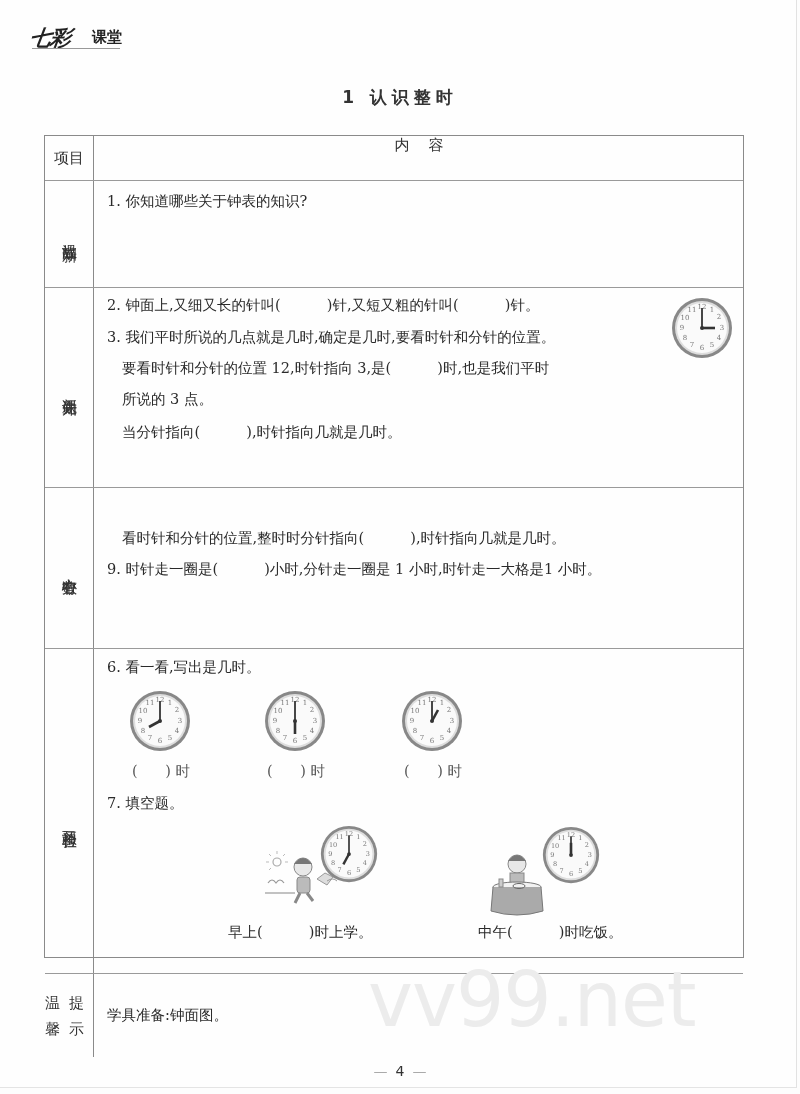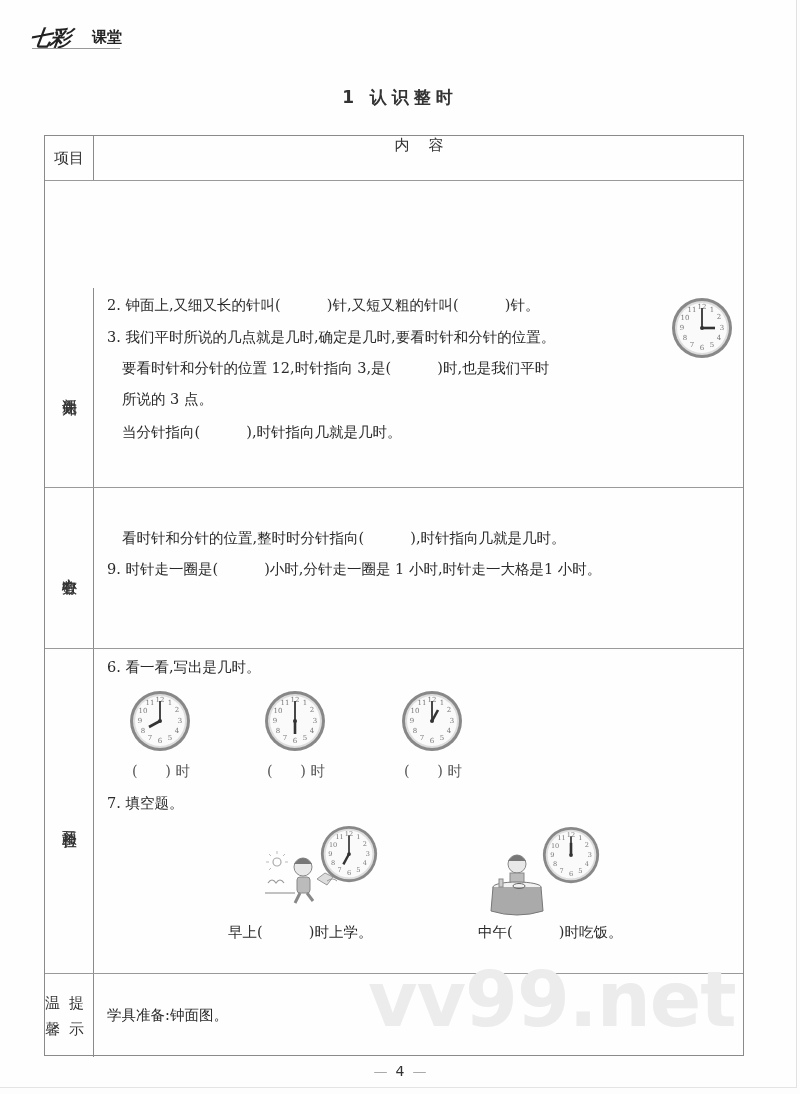--- a/index.html
+++ b/index.html
@@ -6,30 +6,30 @@
   html, body { width: 800px; height: 1094px; background: #fdfdfd; overflow: hidden; }
   body { position: relative; font-family: "DejaVu Serif", "Liberation Serif", serif; color: #2a2a2a; }
   .page { position: absolute; left: 0; top: 0; width: 797px; height: 1088px; background: #fefefe; border-right: 1px solid #e2e2e2; border-bottom: 1px solid #e4e4e4; }
   .brand { position: absolute; left: 30px; top: 24px; width: 112px; height: 28px; }
   .brand-script { position: absolute; left: 0; top: 0; font-family: "DejaVu Serif", serif; font-style: italic; font-weight: bold; font-size: 21px; color: #222; letter-spacing: -1px; transform: skewX(-8deg); }
   .brand-text { position: absolute; left: 62px; top: 4px; font-family: "DejaVu Sans", sans-serif; font-weight: bold; font-size: 15px; color: #222; }
   .brand-line { position: absolute; left: 2px; top: 24px; width: 88px; height: 1px; background: #999; }
   .chapter-title { position: absolute; left: 0; width: 800px; top: 36px; text-align: center; font-family: "DejaVu Sans", sans-serif; font-size: 19px; letter-spacing: 7px; color: #333; }
   .lesson-title { position: absolute; left: 0; width: 800px; top: 86px; text-align: center; font-family: "DejaVu Sans", sans-serif; font-size: 17px; font-weight: bold; letter-spacing: 5px; color: #333; }
 
-  .tbl { position: absolute; left: 44px; top: 135px; width: 700px; height: 921px; border: 1.5px solid #8a8a8a; }
+  .tbl { position: absolute; left: 44px; top: 135px; width: 700px; height: 823px; border: 1.5px solid #8a8a8a; }
   .row { position: absolute; left: 0; width: 100%; border-bottom: 1.5px solid #9a9a9a; }
   .row:last-child { border-bottom: none; }
   .cell-label { position: absolute; left: 0; top: 0; bottom: 0; width: 49px; border-right: 1.5px solid #8a8a8a; display: flex; align-items: center; justify-content: center; }
   .vlabel { writing-mode: vertical-rl; text-orientation: upright; font-size: 15px; line-height: 1; letter-spacing: 1px; color: #333; }
   .cell-content { position: absolute; left: 50px; right: 0; top: 0; bottom: 0; }
   .txt { position: absolute; font-size: 14.5px; line-height: 1; white-space: nowrap; color: #2a2a2a; }
 
   .clock { position: absolute; }
-  .watermark { position: absolute; left: 368px; top: 955px; font-family: "DejaVu Sans", sans-serif; font-weight: bold; font-size: 76px; color: #ececec; letter-spacing: -1px; pointer-events: none; }
+  .watermark { position: absolute; left: 368px; top: 955px; font-family: "DejaVu Sans", sans-serif; font-weight: normal; font-size: 76px; color: #ececec; letter-spacing: -1px; pointer-events: none; }
   .pagenum { position: absolute; left: 0; width: 800px; top: 1063px; text-align: center; font-family: "DejaVu Sans", sans-serif; font-size: 14px; color: #333; }
   .pagenum .dash { color: #aaa; display: inline-block; margin: 0 8px; }
   .kid { position: absolute; }
 </style>
 </head>
 <body>
 
 <div class="page">
 
   <div class="brand">
@@ -44,20 +44,28 @@
 
     <div class="row" style="top:0;height:45px;">
       <div class="cell-label">
         <span style="font-size:15px;color:#333;">项目</span>
       </div>
       <div class="cell-content" style="display:flex;justify-content:center;">
         <span style="font-size:15px;color:#333;white-space:pre;">内    容</span>
       </div>
     </div>
 
+    <div class="row" style="top:45px;height:107px;">
+      <div class="cell-label">
+        <span class="vlabel">温故知新</span>
+      </div>
+      <div class="cell-content">
+        <span class="txt" style="left:12px;top:13px;">1. 你知道哪些关于钟表的知识?</span>
+      </div>
+    </div>
 
     <div class="row" style="top:152px;height:200px;">
       <div class="cell-label">
         <span class="vlabel">新课先知</span>
       </div>
       <div class="cell-content">
         <span class="txt" style="left:12px;top:10px;white-space:pre;">2. 钟面上,又细又长的针叫(          )针,又短又粗的针叫(          )针。</span>
         <span class="txt" style="left:12px;top:42px;">3. 我们平时所说的几点就是几时,确定是几时,要看时针和分针的位置。</span>
         <span class="txt" style="left:27px;top:73px;white-space:pre;">要看时针和分针的位置 12,时针指向 3,是(          )时,也是我们平时</span>
         <span class="txt" style="left:27px;top:104px;">所说的 3 点。</span>

